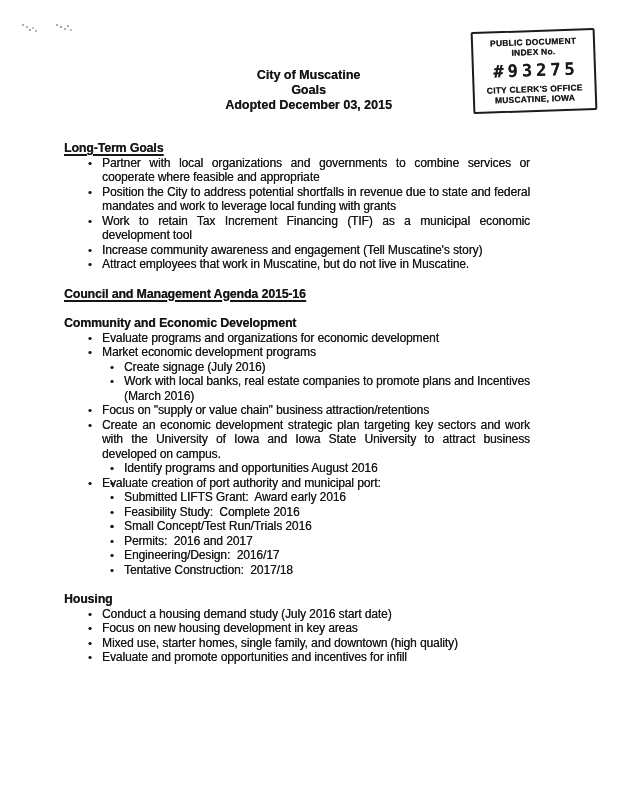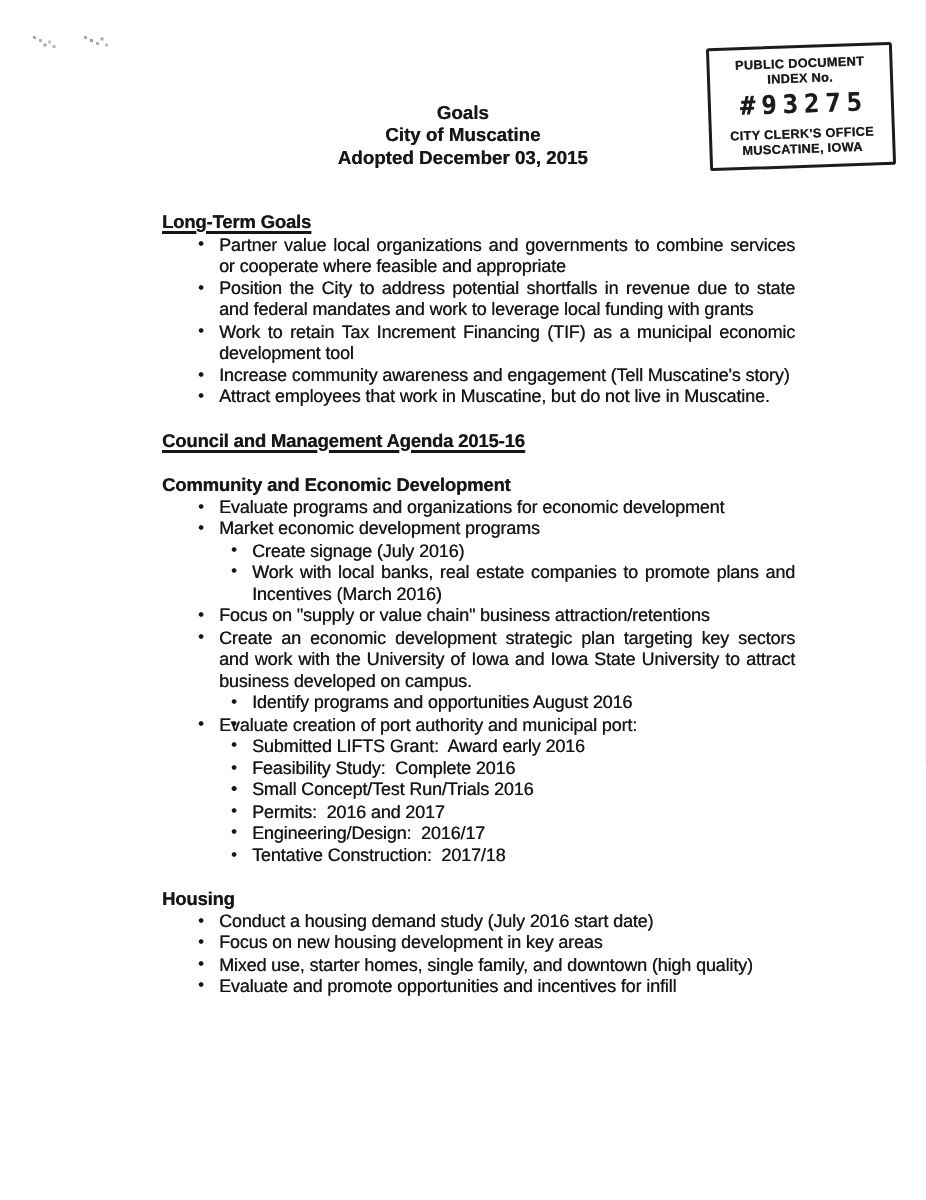--- a/index.html
+++ b/index.html
@@ -58,21 +58,21 @@
 
   .title-block {
     margin-top: 68px;
     text-align: center;
     font-weight: 700;
     font-size: 12.5px;
     line-height: 15px;
   }
 
   .content {
-    margin: 28px 87px 0 108px; 
+    margin: 28px 87px 0 64px; 
     font-size: 12px;
     line-height: 14.5px;
     letter-spacing: -0.1px;
   }
   .section { margin-top: 0; }
   .section + .section { margin-top: 15px; }
   .heading {
     font-weight: 700;
     font-size: 12.3px;
   }
@@ -105,32 +105,32 @@
 
   <div class="stamp">
     <div class="s-sm">PUBLIC DOCUMENT</div>
     <div class="s-sm">INDEX No.</div>
     <div class="s-num">#93275</div>
     <div class="s-sm">CITY CLERK'S OFFICE</div>
     <div class="s-sm">MUSCATINE, IOWA</div>
   </div>
 
   <div class="title-block">
+    <div>City of Muscatine</div>
     <div>Goals</div>
-    <div>City of Muscatine</div>
     <div>Adopted December 03, 2015</div>
   </div>
 
   <div id="content" class="content">
       <div class="section">
         <div class="heading underline">Long-Term Goals</div>
         <div>
           <div class="li lvl1">
             <span class="marker">•</span>
-            <span class="li-text">Partner value local organizations and governments to combine services or cooperate where feasible and appropriate</span>
+            <span class="li-text">Partner with local organizations and governments to combine services or cooperate where feasible and appropriate</span>
           </div>
         </div>
         <div>
           <div class="li lvl1">
             <span class="marker">•</span>
             <span class="li-text">Position the City to address potential shortfalls in revenue due to state and federal mandates and work to leverage local funding with grants</span>
           </div>
         </div>
         <div>
           <div class="li lvl1">

